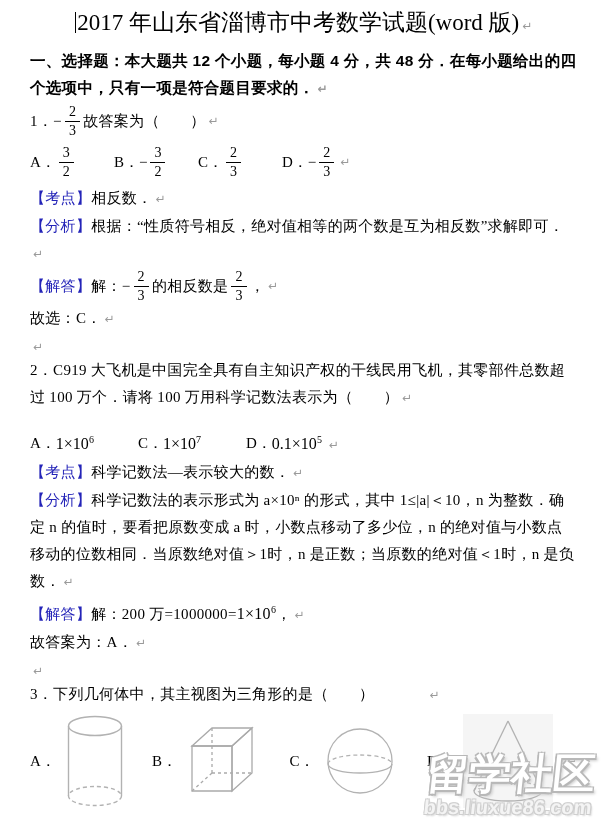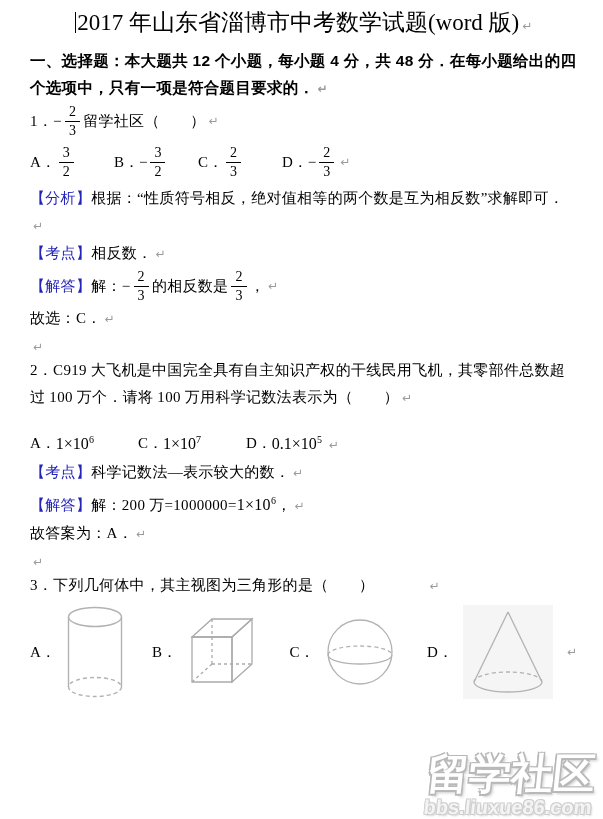--- a/index.html
+++ b/index.html
@@ -80,21 +80,21 @@
     <span>一、选择题：本大题共 12 个小题，每小题 4 分，共 48 分．在每小题给出的四个选项中，只有一项是符合题目要求的．</span><span class="pilcrow">↵</span>
   </div>
 
   <div class="para tall">
     <span>1．</span>
     <span>−</span>
     <span class="frac">
         <span class="fnum">2</span>
         <span class="fden">3</span>
       </span>
-    <span>留学社区（　　）</span>
+    <span>故答案为（　　）</span>
     <span class="pilcrow">↵</span>
   </div>
 
   <div class="opts opts-frac">
     <span class="opt">
       <span>A．</span>
         <span></span>
         <span class="frac">
           <span class="fnum">3</span>
           <span class="fden">2</span>
@@ -121,25 +121,25 @@
         <span>−</span>
         <span class="frac">
           <span class="fnum">2</span>
           <span class="fden">3</span>
         </span>
       <span class="pilcrow">↵</span>
     </span>
   </div>
 
   <div class="para">
+    <span class="label-blue">【考点】</span><span>相反数．</span><span class="pilcrow">↵</span>
+  </div>
+
+  <div class="para">
     <span class="label-blue">【分析】</span><span>根据：“性质符号相反，绝对值相等的两个数是互为相反数”求解即可．</span><span class="pilcrow">↵</span>
-  </div>
-
-  <div class="para">
-    <span class="label-blue">【考点】</span><span>相反数．</span><span class="pilcrow">↵</span>
   </div>
 
   <div class="para tall">
     <span class="label-blue">【解答】</span>
     <span>解：</span>
     <span>−</span>
     <span class="frac">
         <span class="fnum">2</span>
         <span class="fden">3</span>
       </span>
@@ -174,20 +174,23 @@
     <span class="opt">
       <span>D．</span><span class="sci"><span>0.1×10</span><sup>5</sup></span>
       <span class="pilcrow">↵</span>
     </span>
   </div>
 
   <div class="para">
     <span class="label-blue">【考点】</span><span>科学记数法—表示较大的数．</span><span class="pilcrow">↵</span>
   </div>
 
+  <div class="para">
+    <span class="label-blue">【分析】</span><span>科学记数法的表示形式为 a×10ⁿ 的形式，其中 1≤|a|＜10，n 为整数．确定 n 的值时，要看把原数变成 a 时，小数点移动了多少位，n 的绝对值与小数点移动的位数相同．当原数绝对值＞1时，n 是正数；当原数的绝对值＜1时，n 是负数．</span><span class="pilcrow">↵</span>
+  </div>
 
   <div class="para">
     <span class="label-blue">【解答】</span><span>解：200 万=1000000=</span><span class="sci"><span>1×10</span><sup>6</sup></span><span>，</span><span class="pilcrow">↵</span>
   </div>
 
   <div class="para">
     <span>故答案为：A．</span><span class="pilcrow">↵</span>
   </div>
 
   <div class="para blank-line">

